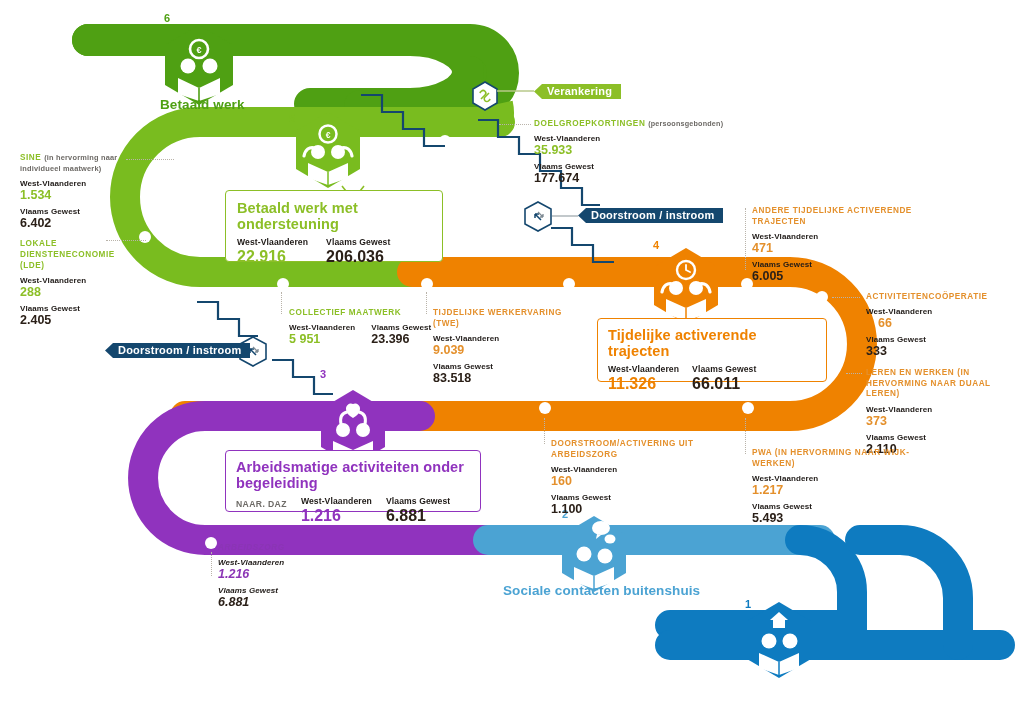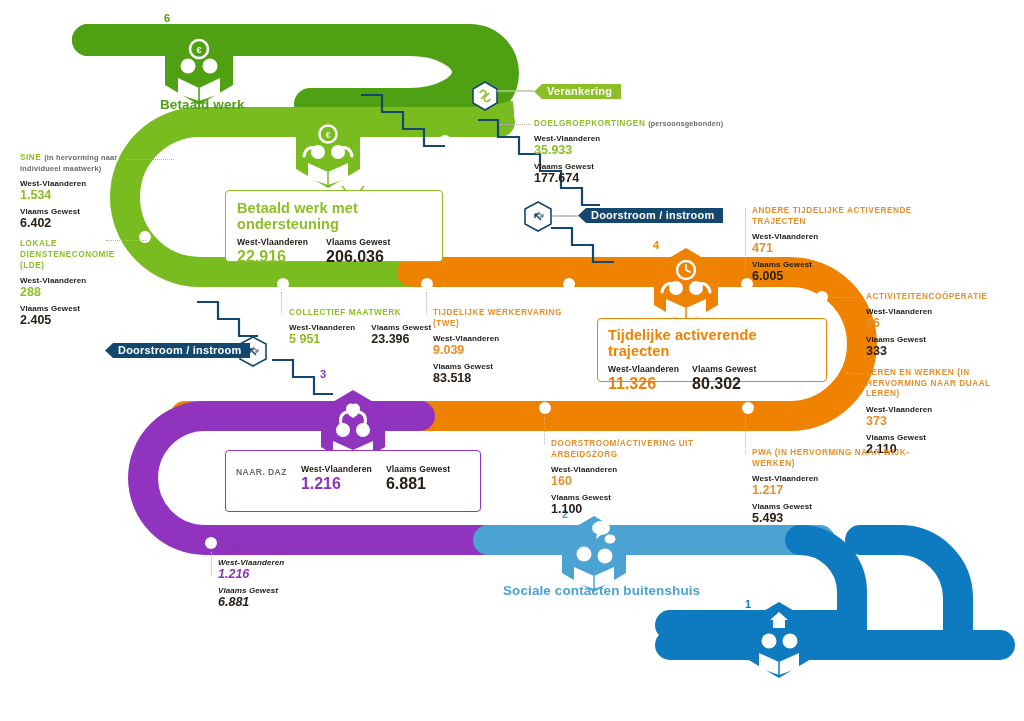--- a/index.html
+++ b/index.html
@@ -270,26 +270,27 @@
 
   <div class="card" style="left:597px;top:318px;width:230px;height:64px;padding:8px 10px;border-color:#EF8200;">
     <h3 style="color:#EF8200;">Tijdelijke activerende trajecten</h3>
     <div class="row" style="gap:13px;">
       <div>
         <div class="cap">West-Vlaanderen</div>
         <div class="num" style="color:#EF8200;">11.326</div>
       </div>
       <div>
         <div class="cap">Vlaams Gewest</div>
-        <div class="num dark">80.302</div>
+        <div class="num dark">66.011</div>
       </div>
     </div>
   </div>
 
   <div class="card" style="left:225px;top:450px;width:256px;height:62px;padding:8px 10px;border-color:#9033BE;">
+    <h3 style="color:#9033BE;">Arbeidsmatige activiteiten onder begeleiding</h3>
     <div class="row" style="gap:14px;">
       <div class="excl">NAAR. DAZ</div>
       <div>
         <div class="cap">West-Vlaanderen</div>
         <div class="num" style="color:#9033BE;">1.216</div>
       </div>
       <div>
         <div class="cap">Vlaams Gewest</div>
         <div class="num dark">6.881</div>
       </div>
@@ -358,21 +359,21 @@
     <div class="reg">West-Vlaanderen</div>
     <div class="val" style="color:#E4902C;">471</div>
     <div class="reg">Vlaams Gewest</div>
     <div class="val dark">6.005</div>
   </div>
   <div class="dotline v" style="left:745px;top:208px;height:62px;"></div>
 
   <div class="note" style="left:866px;top:291px;width:150px;">
     <div class="ttl" style="color:#E4902C;">ACTIVITEITENCOÖPERATIE</div>
     <div class="reg">West-Vlaanderen</div>
-    <div class="val" style="color:#E4902C;">66</div>
+    <div class="val" style="color:#E4902C;margin-left:12px;">66</div>
     <div class="reg">Vlaams Gewest</div>
     <div class="val dark">333</div>
   </div>
   <div class="dotline" style="left:832px;top:297px;width:28px;"></div>
 
   <div class="note" style="left:866px;top:368px;width:152px;">
     <div class="ttl" style="color:#E4902C;line-height:10.5px;">LEREN EN WERKEN (IN HERVORMING NAAR DUAAL LEREN)</div>
     <div class="reg">West-Vlaanderen</div>
     <div class="val" style="color:#E4902C;">373</div>
     <div class="reg">Vlaams Gewest</div>

